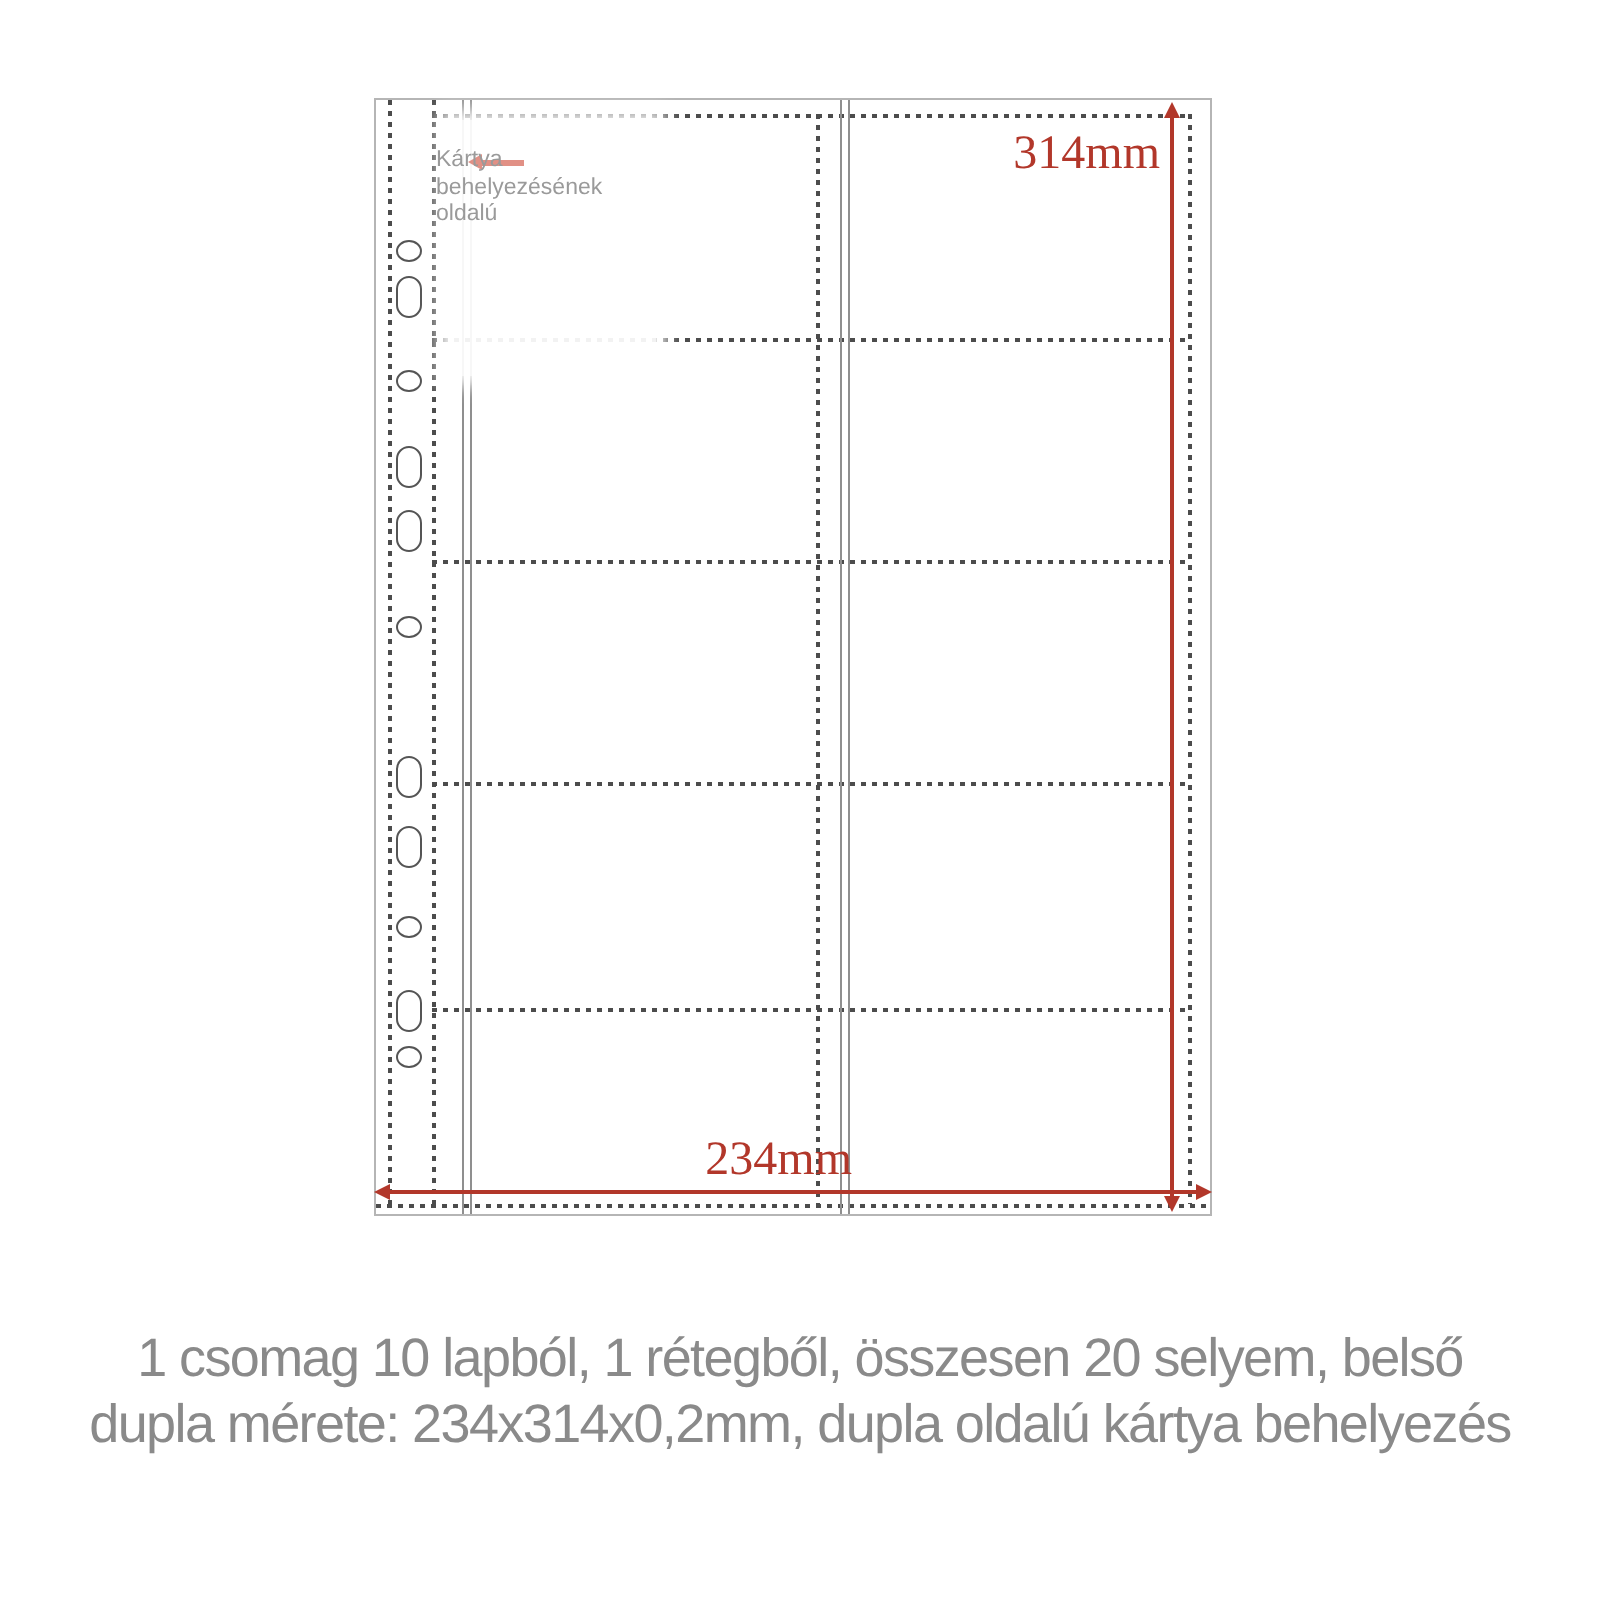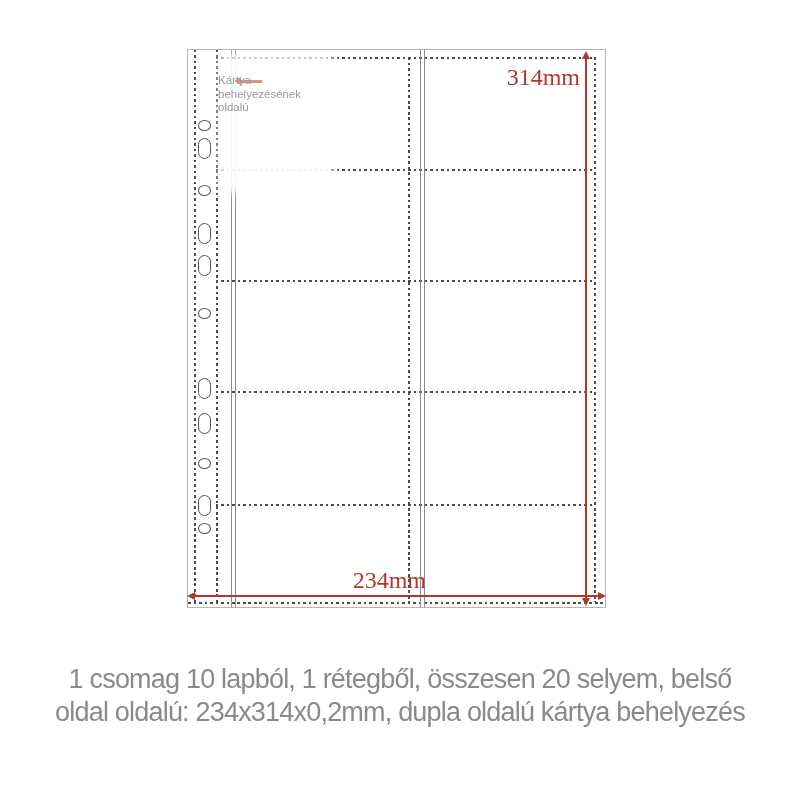--- a/index.html
+++ b/index.html
@@ -121,14 +121,14 @@
 
   <div class="abs redline" style="left:4px;top:545px;width:408px;height:2px;"></div>
   <div class="abs tri tri-left" style="left:-1px;top:541.5px;"></div>
   <div class="abs tri tri-right" style="left:410px;top:541.5px;"></div>
   <div class="abs dim-label" style="left:158px;top:517px;width:80px;text-align:right;">234mm</div>
 
 </div>
 
 <div id="caption">
   <div>1 csomag 10 lapból, 1 rétegből, összesen 20 selyem, belső</div>
-  <div>oldal oldalú: 234x314x0,2mm, dupla oldalú kártya behelyezés</div>
+  <div>dupla mérete: 234x314x0,2mm, dupla oldalú kártya behelyezés</div>
 </div>
 
 </body></html>

